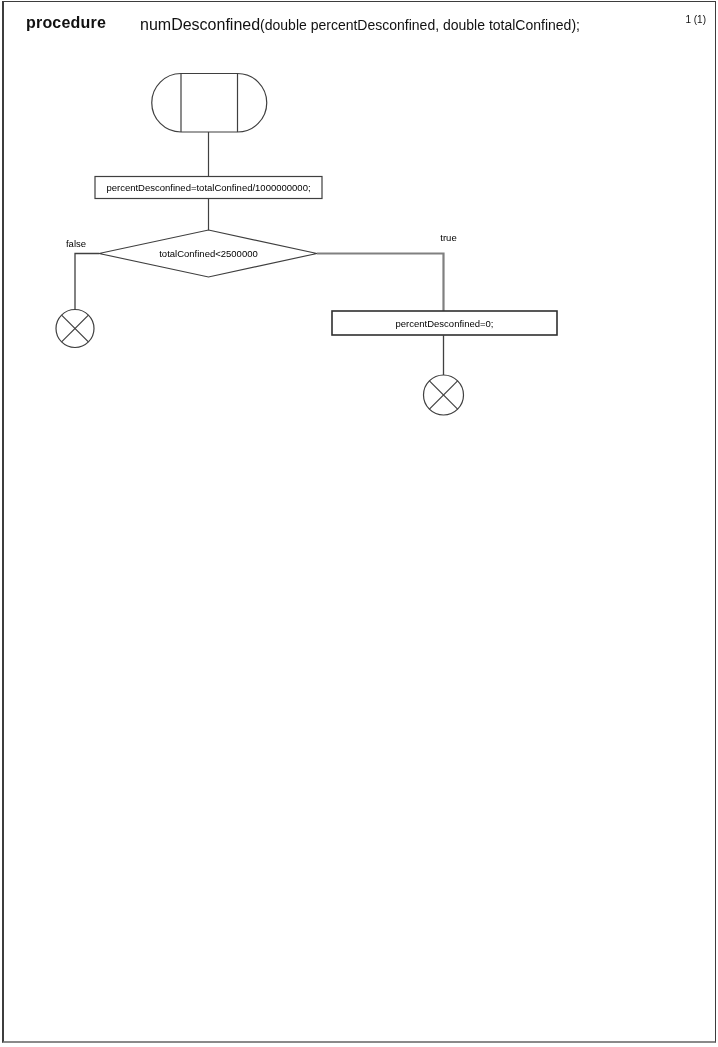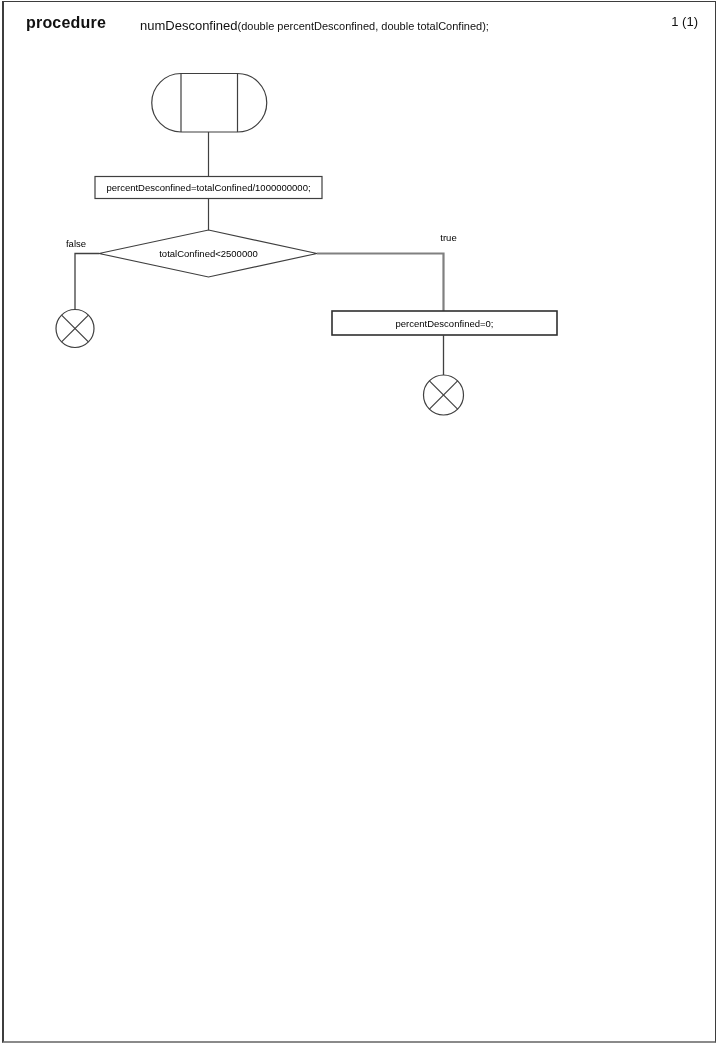--- a/index.html
+++ b/index.html
@@ -33,27 +33,27 @@
     font-weight: bold;
     letter-spacing: 0.2px;
     white-space: nowrap;
   }
   .hdr-signature {
     position: absolute;
     left: 140px;
     top: 16px;
     white-space: nowrap;
   }
-  .hdr-signature .sig-name { font-size: 13px; }
-  .hdr-signature .sig-params { font-size: 11px; }
+  .hdr-signature .sig-name { font-size: 16px; }
+  .hdr-signature .sig-params { font-size: 14px; }
   .hdr-page {
     position: absolute;
-    right: 20px;
+    right: 12px;
     top: 14px;
-    font-size: 13px;
+    font-size: 10px;
     white-space: nowrap;
   }
   svg.flow {
     position: absolute;
     left: 0;
     top: 0;
   }
   svg.flow .sym {
     fill: none;
     stroke: #3f3f3f;

